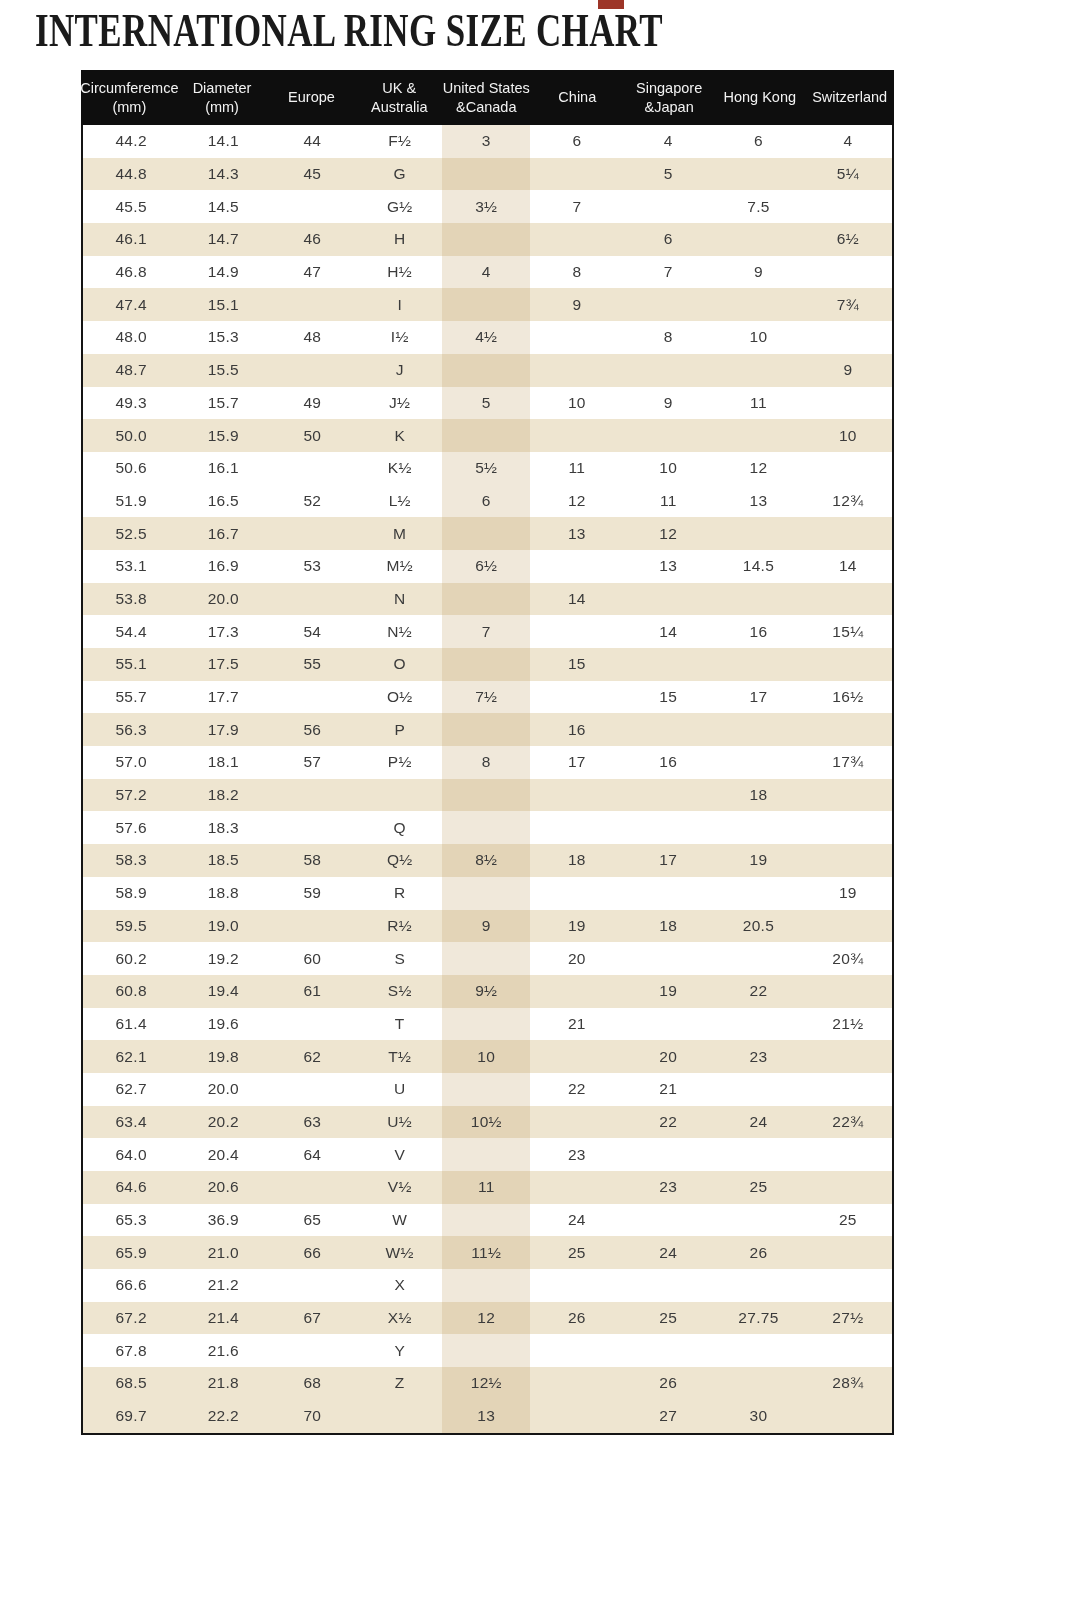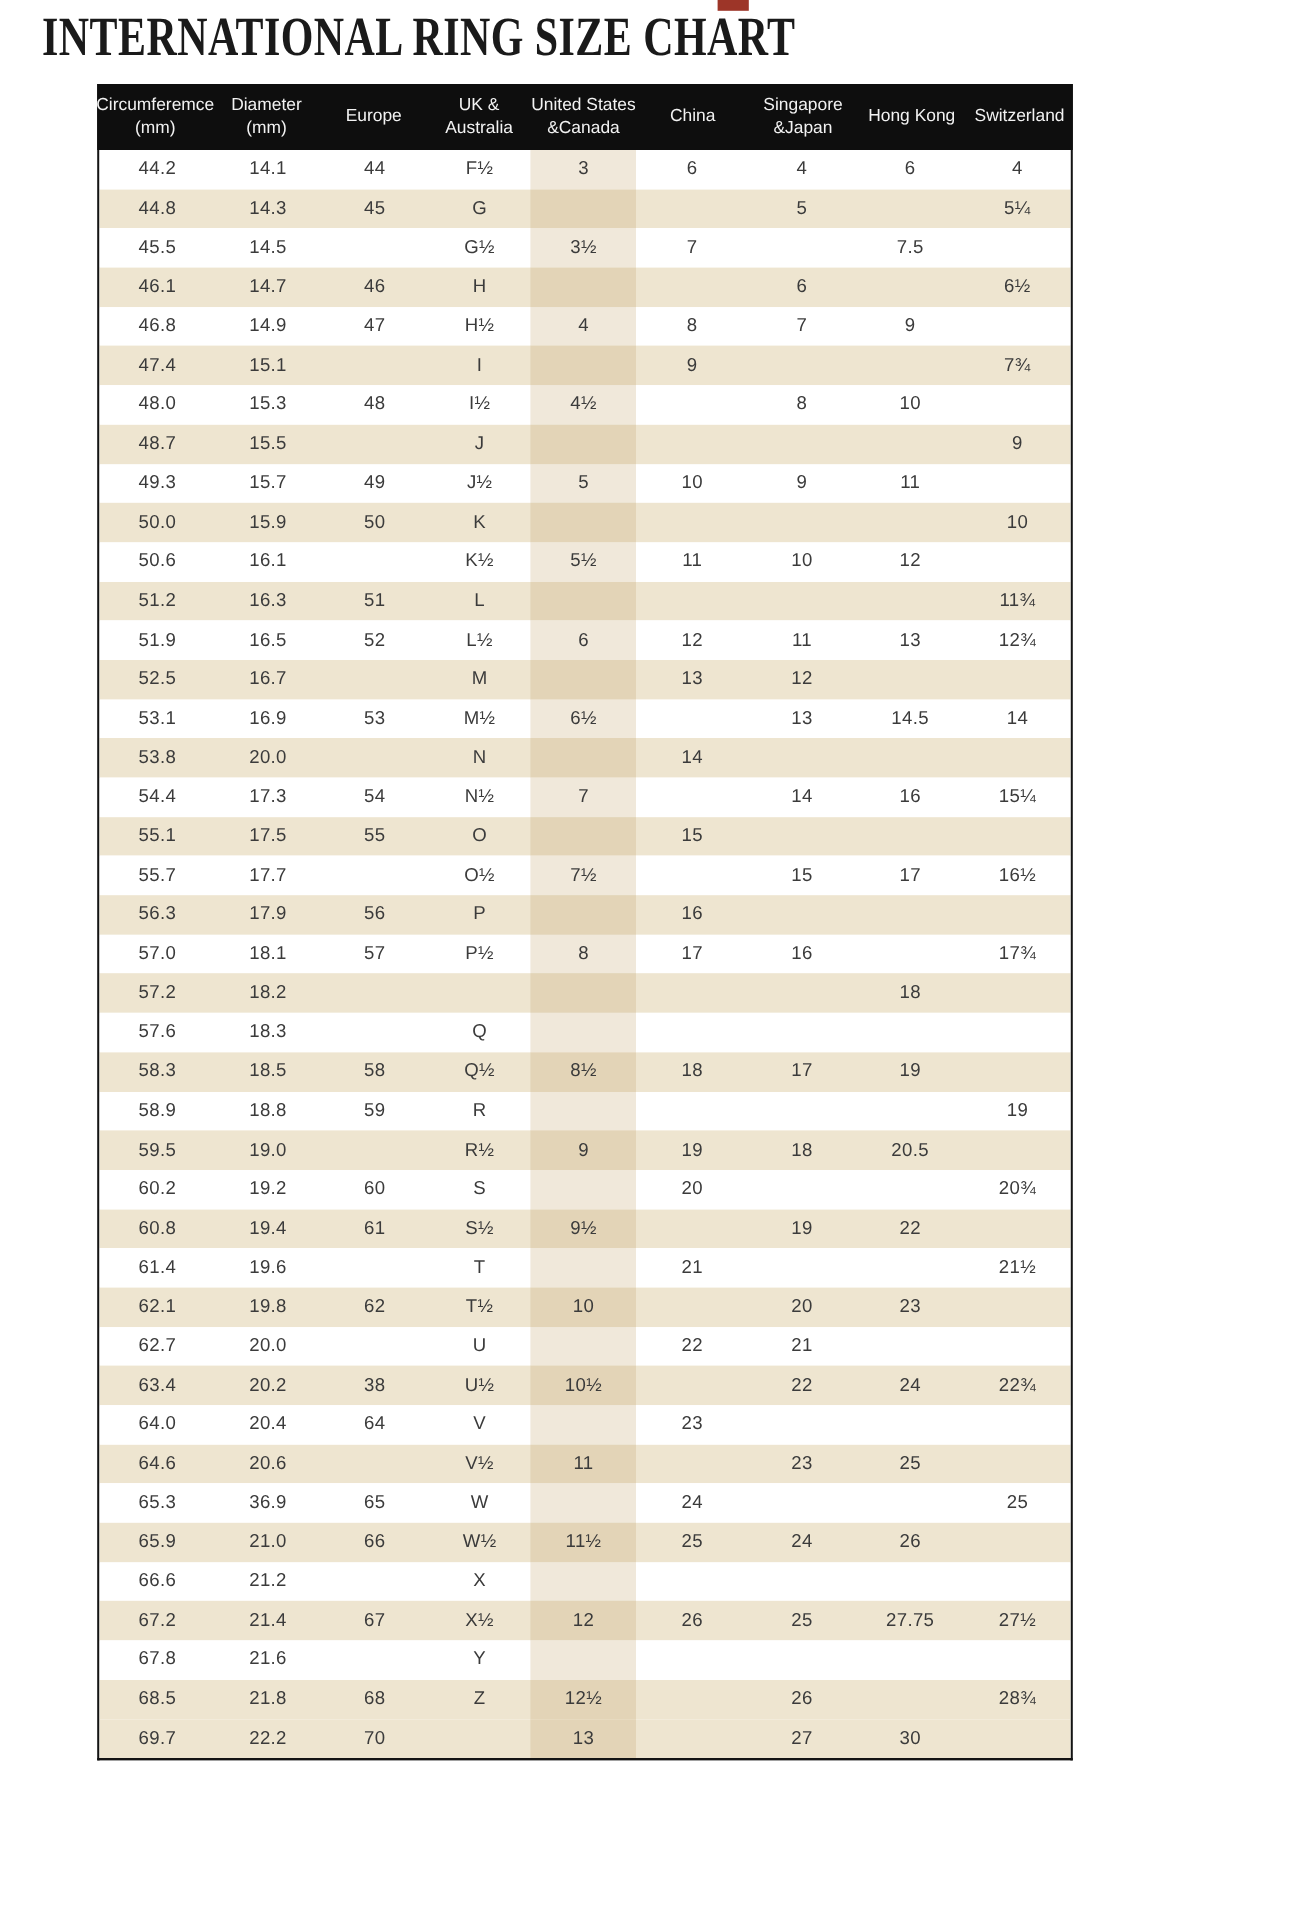--- a/index.html
+++ b/index.html
@@ -249,31 +249,20 @@
         <div class="cell col0">50.6</div>
         <div class="cell col1">16.1</div>
         <div class="cell col2"></div>
         <div class="cell col3">K½</div>
         <div class="cell col4 hl">5½</div>
         <div class="cell col5">11</div>
         <div class="cell col6">10</div>
         <div class="cell col7">12</div>
         <div class="cell col8"></div>
       </div>
-      <div class="trow alt">
-        <div class="cell col0">51.2</div>
-        <div class="cell col1">16.3</div>
-        <div class="cell col2">51</div>
-        <div class="cell col3">L</div>
-        <div class="cell col4 hl"></div>
-        <div class="cell col5"></div>
-        <div class="cell col6"></div>
-        <div class="cell col7"></div>
-        <div class="cell col8">11¾</div>
-      </div>
       <div class="trow">
         <div class="cell col0">51.9</div>
         <div class="cell col1">16.5</div>
         <div class="cell col2">52</div>
         <div class="cell col3">L½</div>
         <div class="cell col4 hl">6</div>
         <div class="cell col5">12</div>
         <div class="cell col6">11</div>
         <div class="cell col7">13</div>
         <div class="cell col8">12¾</div>
@@ -472,21 +461,21 @@
         <div class="cell col3">U</div>
         <div class="cell col4 hl"></div>
         <div class="cell col5">22</div>
         <div class="cell col6">21</div>
         <div class="cell col7"></div>
         <div class="cell col8"></div>
       </div>
       <div class="trow alt">
         <div class="cell col0">63.4</div>
         <div class="cell col1">20.2</div>
-        <div class="cell col2">38</div>
+        <div class="cell col2">63</div>
         <div class="cell col3">U½</div>
         <div class="cell col4 hl">10½</div>
         <div class="cell col5"></div>
         <div class="cell col6">22</div>
         <div class="cell col7">24</div>
         <div class="cell col8">22¾</div>
       </div>
       <div class="trow">
         <div class="cell col0">64.0</div>
         <div class="cell col1">20.4</div>

